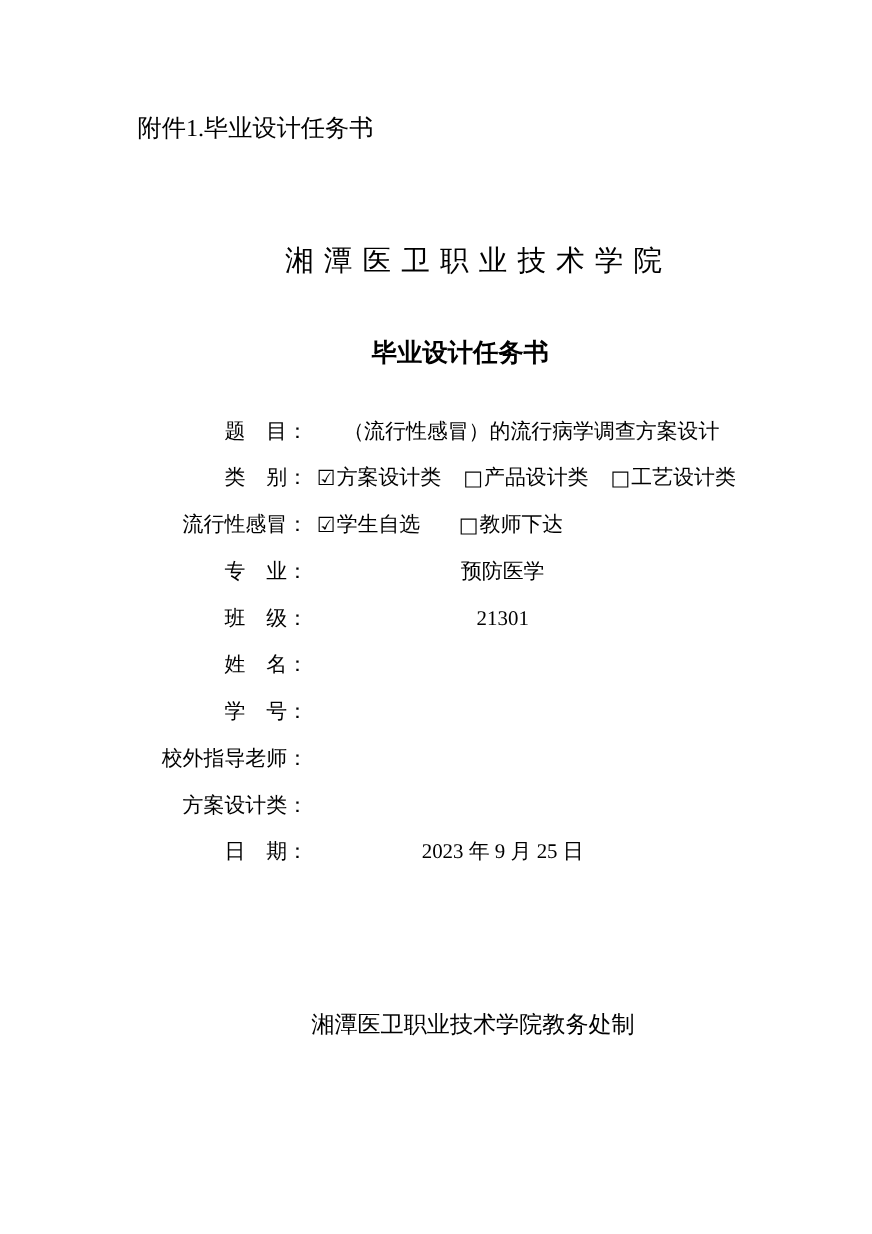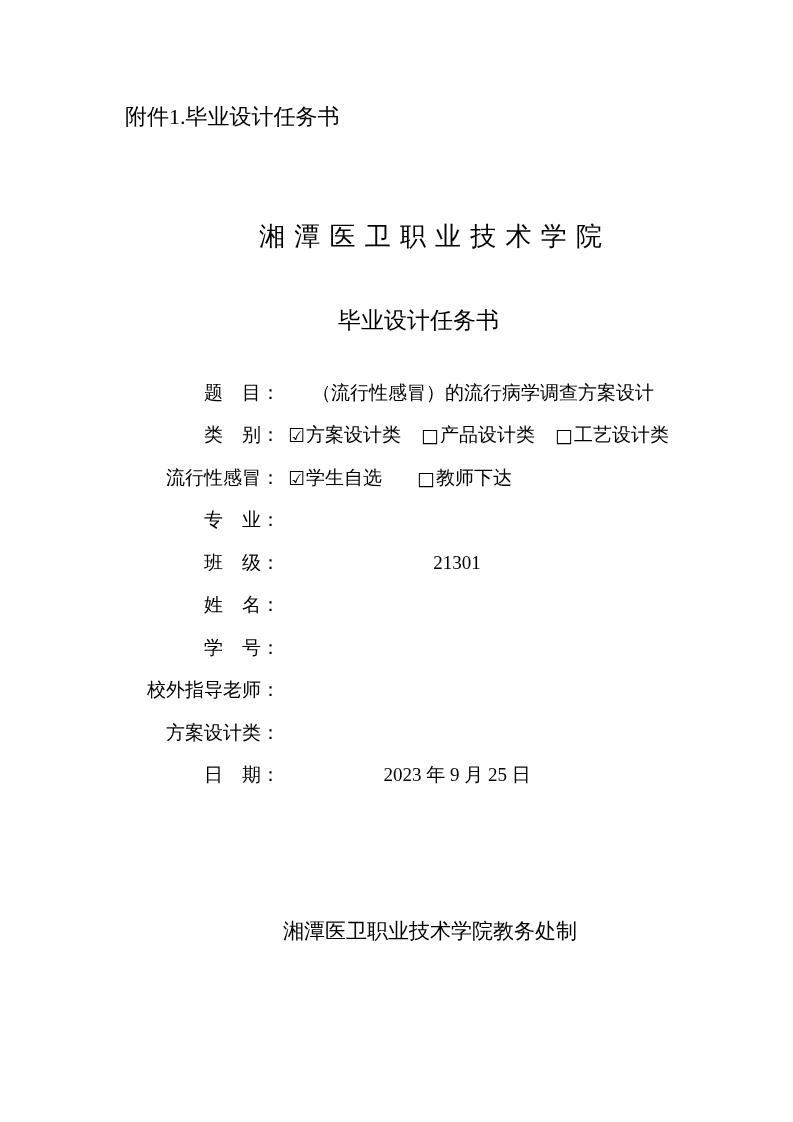--- a/index.html
+++ b/index.html
@@ -32,21 +32,21 @@
     font-size: 26px;
     line-height: 30px;
     letter-spacing: 1px;
     white-space: nowrap;
   }
   .doc-title {
     position: absolute;
     left: 338px;
     top: 306px;
     font-family: "Liberation Sans", "DejaVu Sans", sans-serif;
-    font-weight: normal;
+    font-weight: bold;
     font-size: 23px;
     line-height: 28px;
     white-space: nowrap;
   }
   .form-row {
     position: absolute;
     left: 0;
     width: 100%;
     height: 26px;
     font-size: 19px;
@@ -139,20 +139,21 @@
       </span>
       <span class="option">
         <span class="checkbox-glyph">□</span>
         <span>教师下达</span>
       </span>
     </span>
   </div>
 
   <div class="form-row" style="top:507px">
     <span class="field-label">专　业：</span>
+    <span class="field-value value-center">预防医学</span>
   </div>
 
   <div class="form-row" style="top:550px">
     <span class="field-label">班　级：</span>
     <span class="field-value value-center">21301</span>
   </div>
 
   <div class="form-row" style="top:592px">
     <span class="field-label">姓　名：</span>
     <span class="field-value value-center"></span>

